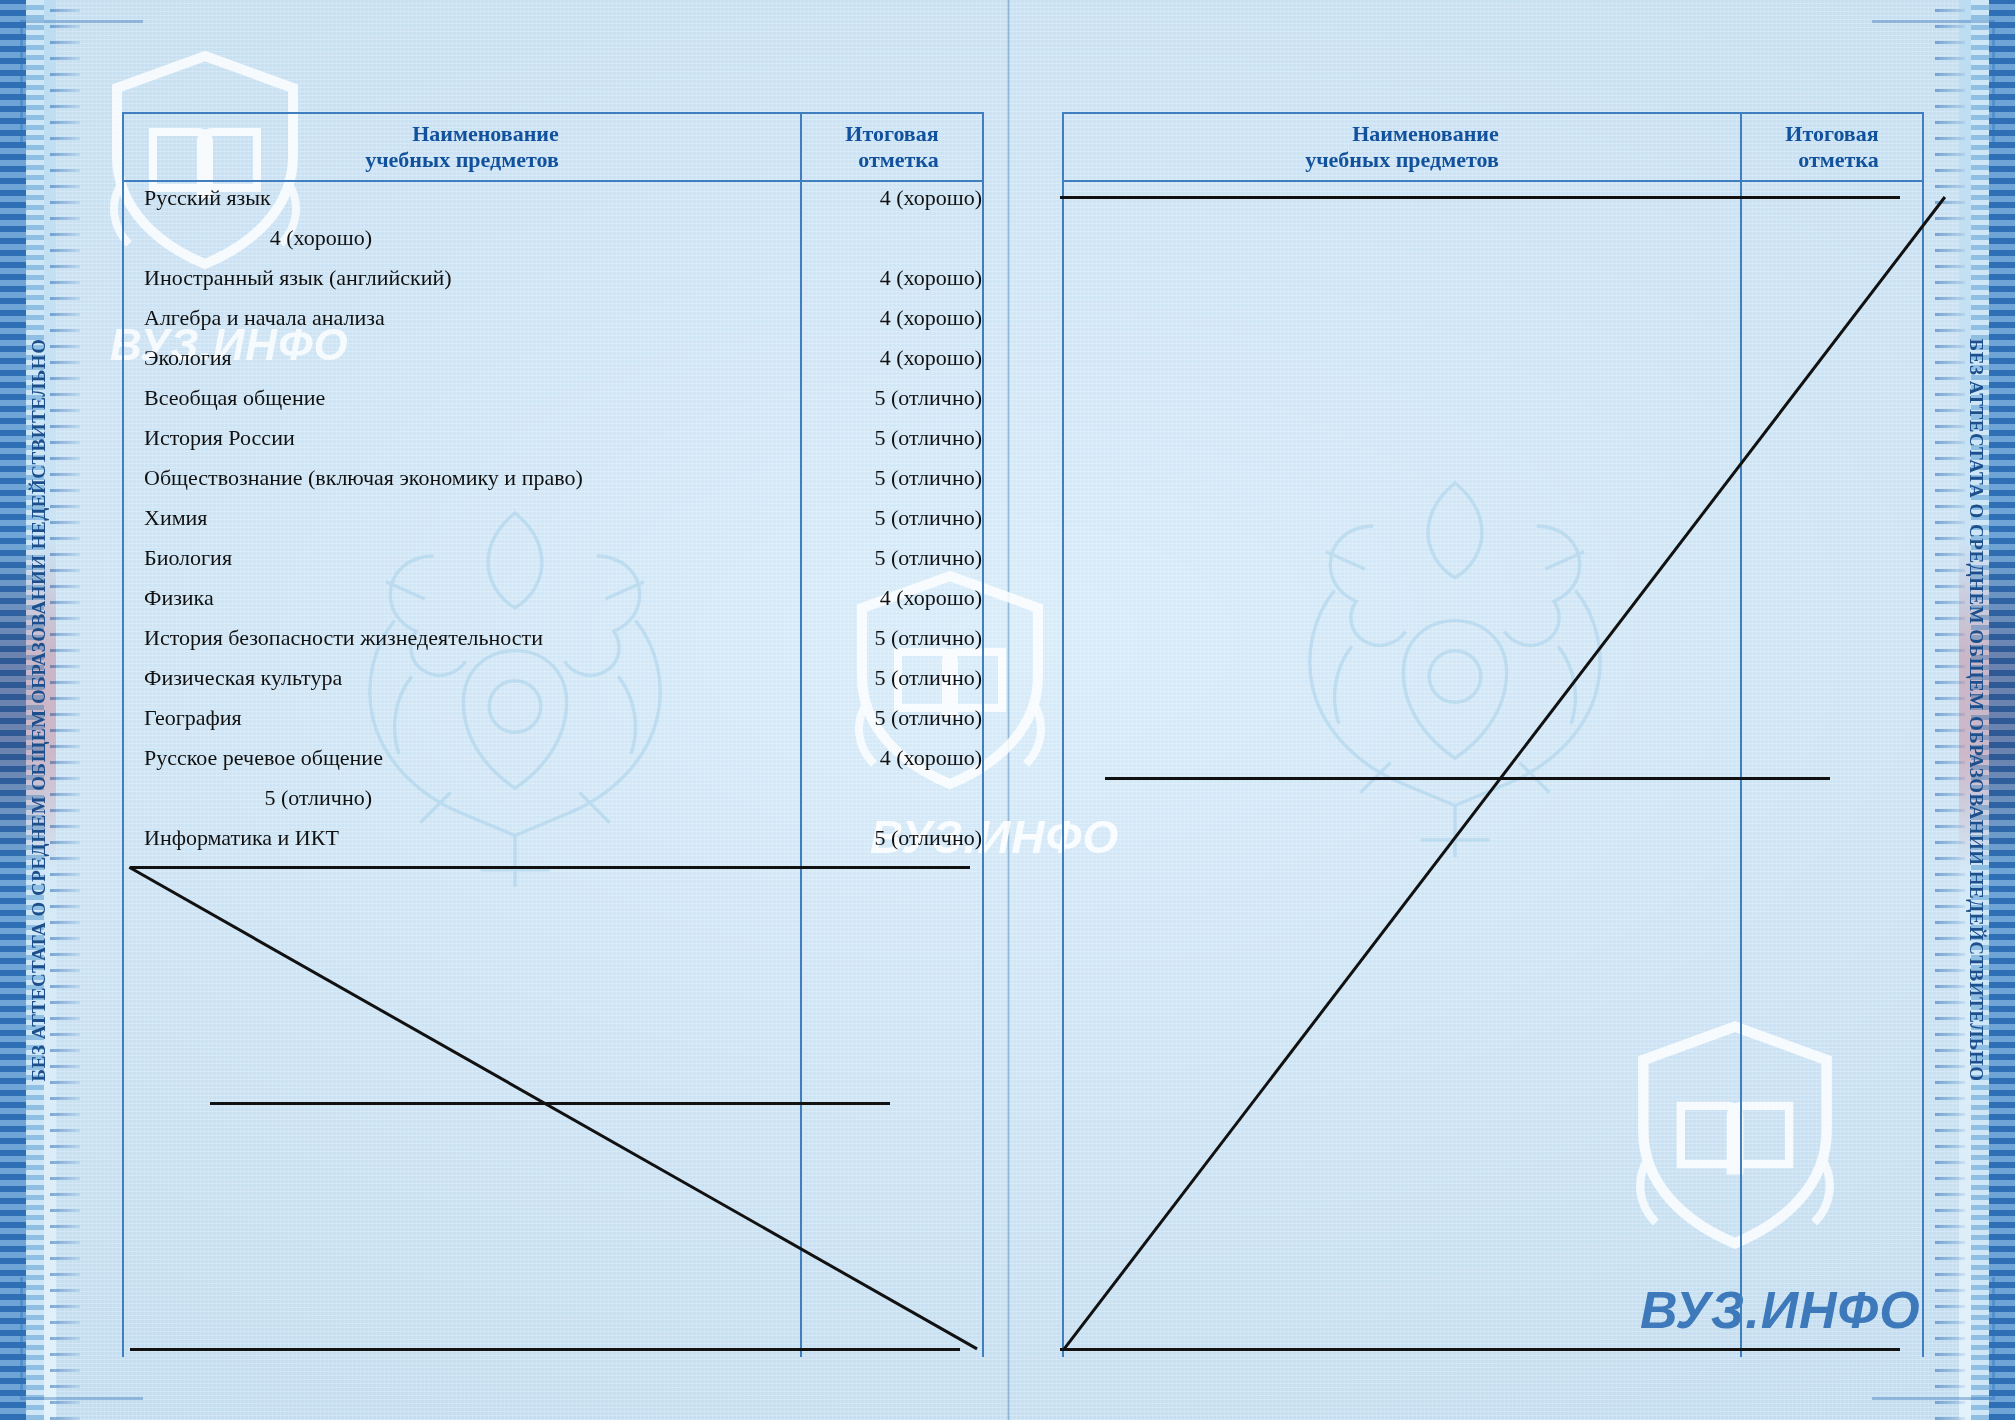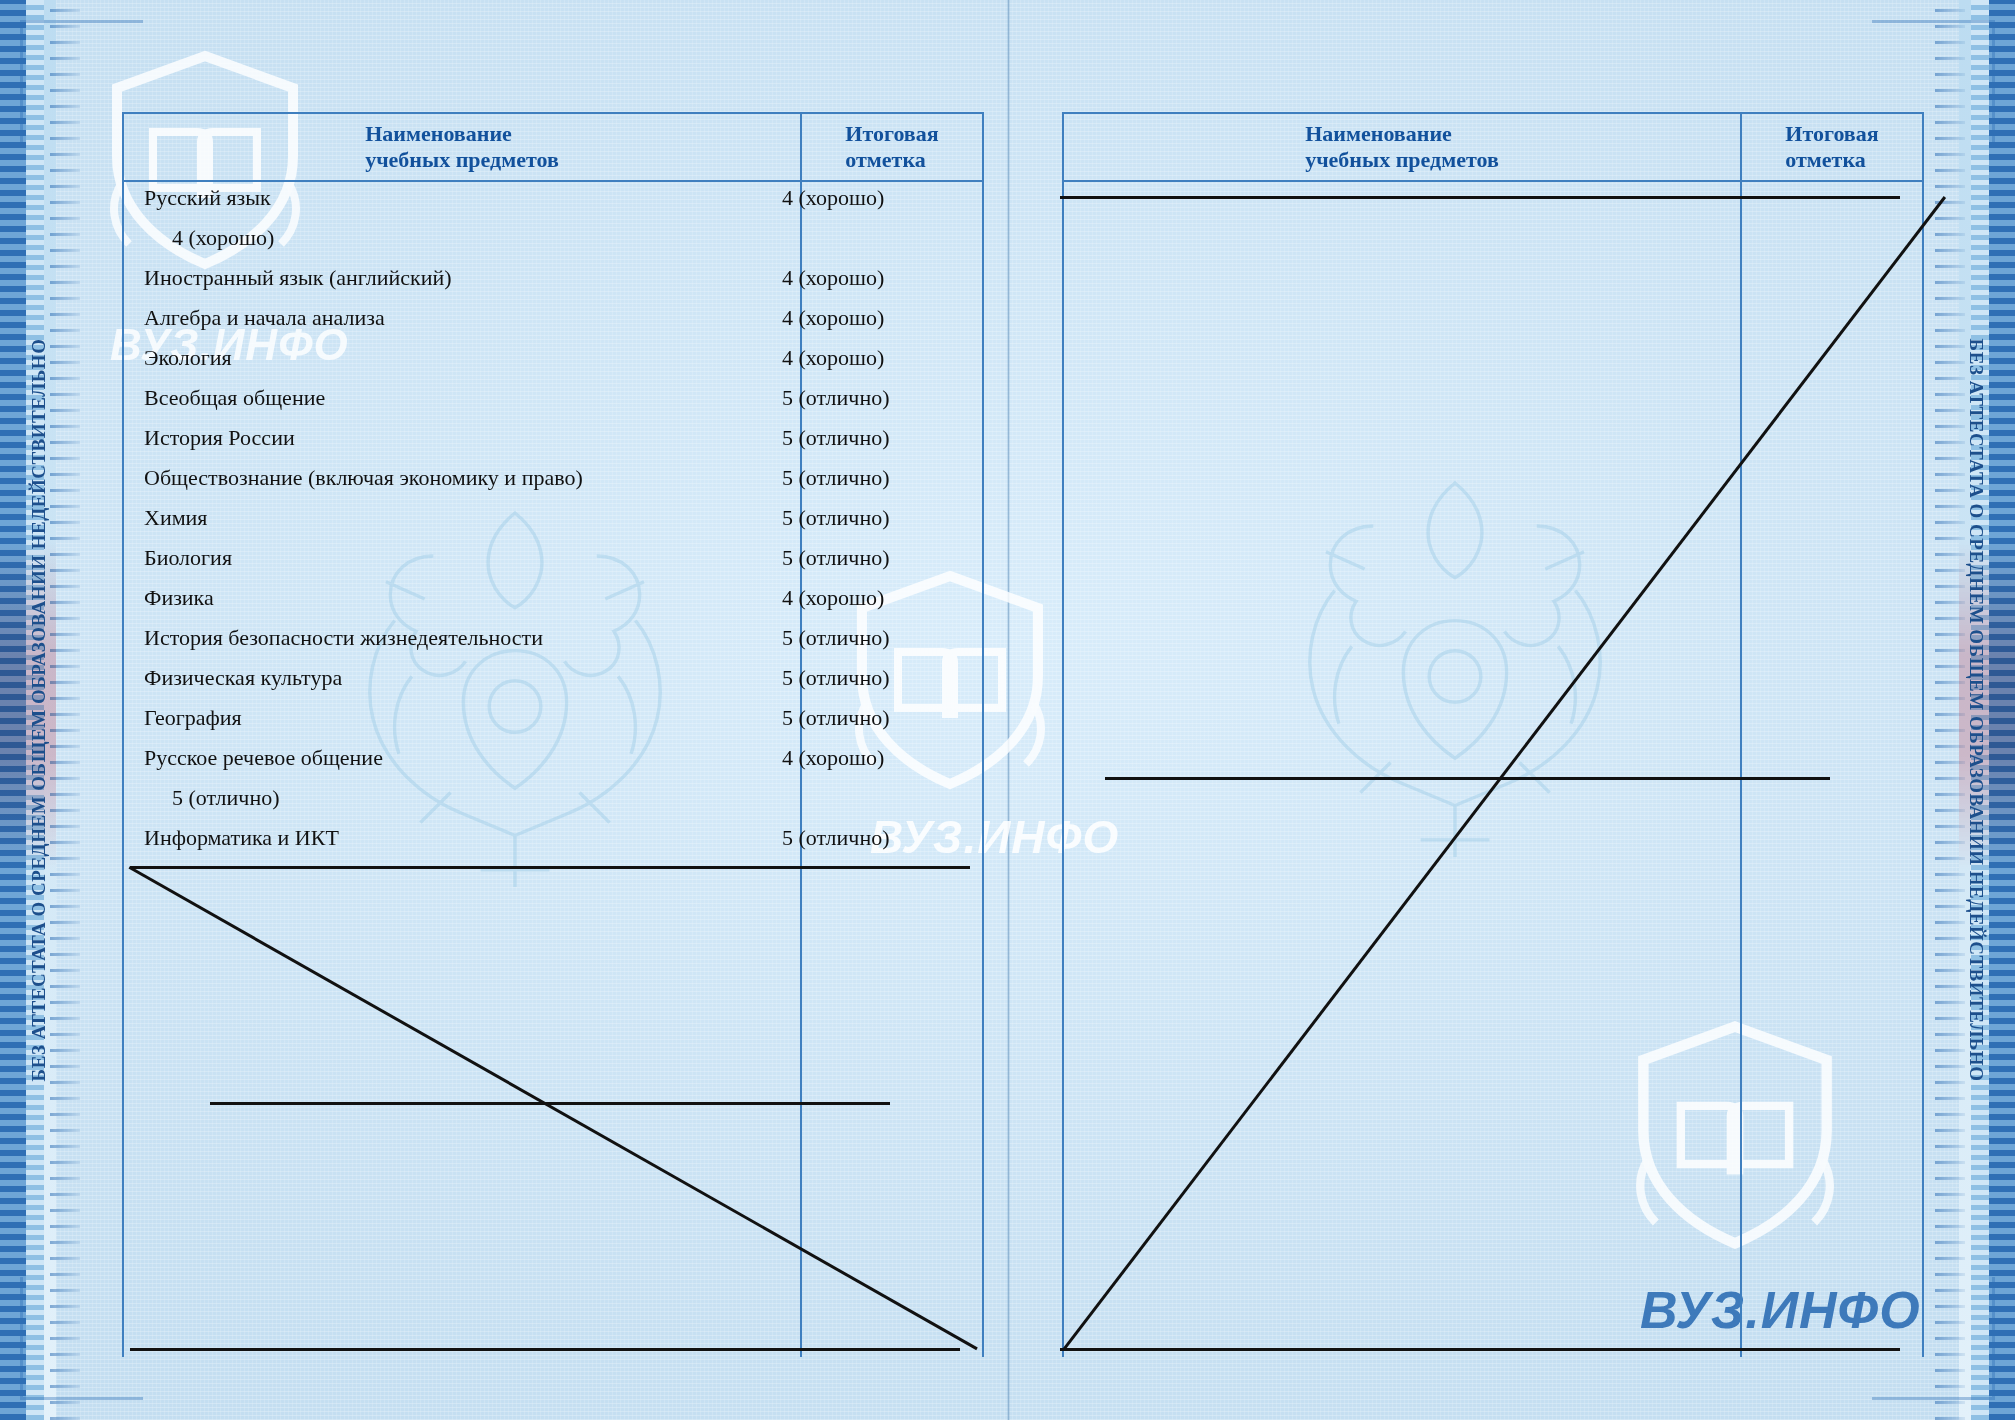--- a/index.html
+++ b/index.html
@@ -123,39 +123,39 @@
     border-right:2px solid #3f7fbf;
   }
   .thead{
     position:relative;height:66px;
     border-top:2px solid #3f7fbf;
     border-bottom:2px solid #3f7fbf;
     display:flex;
   }
   .th{
     display:flex;align-items:center;justify-content:center;
-    text-align:left;color:#12519c;font-weight:bold;
+    text-align:right;color:#12519c;font-weight:bold;
     font-size:22px;line-height:1.2;
     font-family:"Liberation Serif", serif;
   }
   .th.subject{flex:1;}
   .th.mark{width:180px;border-left:2px solid #3f7fbf;}
   .colsep{
     position:absolute;top:66px;bottom:0;right:180px;width:2px;background:#3f7fbf;
   }
   .rows{position:absolute;left:0;right:0;top:66px;bottom:0;}
   .row{
     height:40px;display:flex;align-items:center;
   }
   .row .subj{
     flex:1;padding-left:20px;font-size:22px;color:#111;
     font-family:"Liberation Serif", serif;white-space:nowrap;
   }
   .row .mark{
-    width:200px;text-align:left;font-size:22px;color:#111;
+    width:200px;text-align:right;font-size:22px;color:#111;
     font-family:"Liberation Serif", serif;
     padding-left:48px;
   }
 
   
   .strike{position:absolute;background:#111;pointer-events:none;}
   
   .s-l-top{left:130px;top:866px;width:840px;height:3px;}
   .s-l-bot{left:130px;top:1348px;width:830px;height:3px;}
   .s-l-diag{

